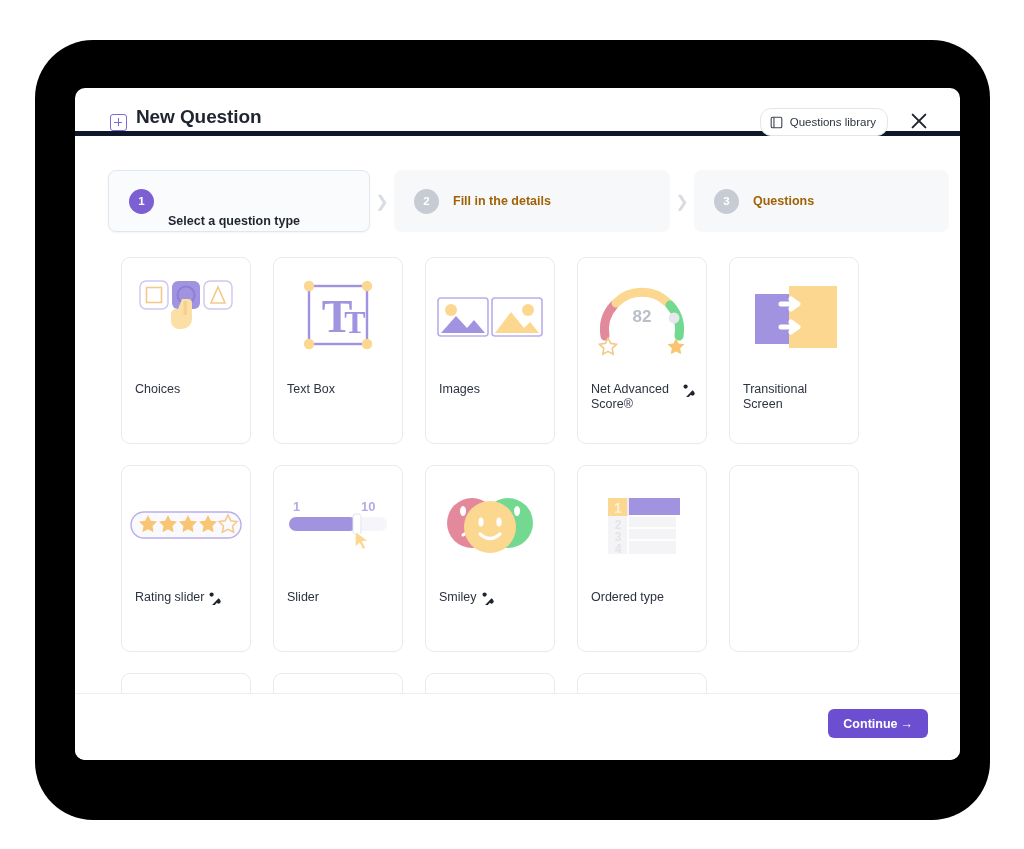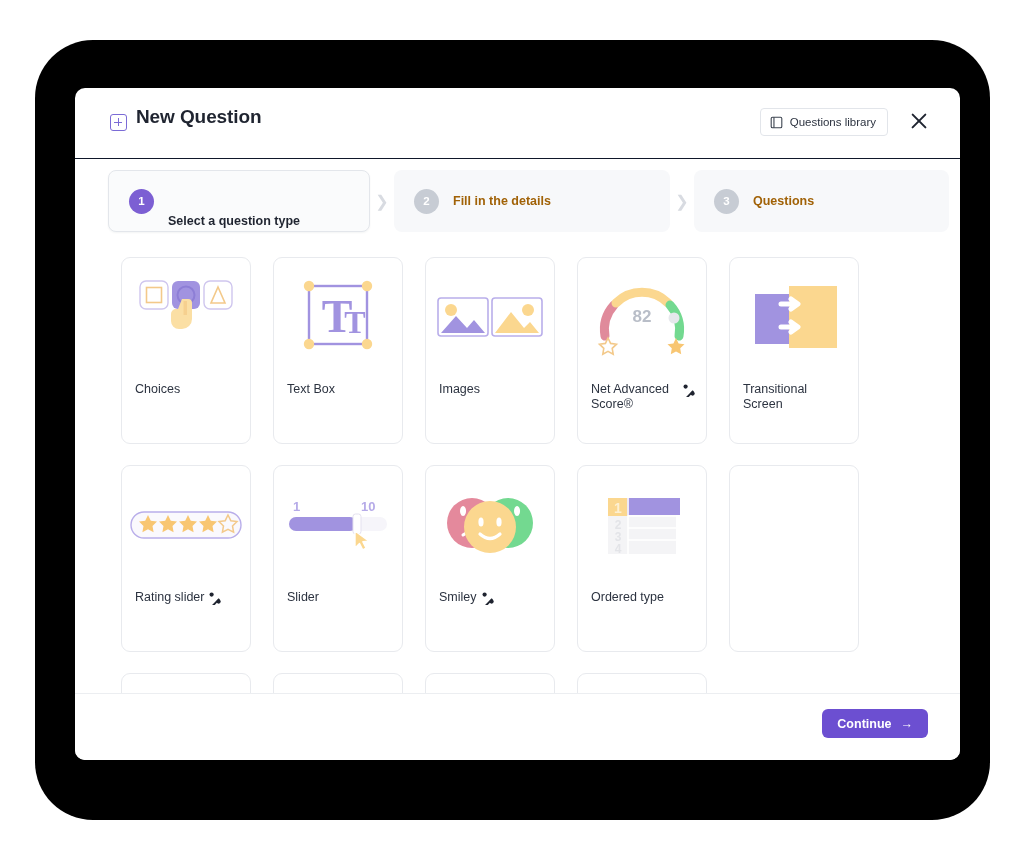--- a/index.html
+++ b/index.html
@@ -20,22 +20,22 @@
     position: absolute;
     left: 75px; top: 88px;
     width: 885px; height: 672px;
     background: #ffffff;
     border-radius: 10px;
     overflow: hidden;
   }
   
   .dlg-header {
     position: relative;
-    height: 71px;
-    border-bottom: 1px solid #0f172a;
+    height: 48px;
+    border-bottom: 5px solid #0f172a;
     box-sizing: border-box;
   }
   .plus-box {
     position: absolute; left: 35px; top: 26px;
     width: 17px; height: 17px;
     border: 1.6px solid #7b6bd6;
     border-radius: 3px;
     box-sizing: border-box;
   }
   .plus-box::before, .plus-box::after {
@@ -45,21 +45,21 @@
   .plus-box::after  { top: 3px; left: 6.6px; height: 8px; width: 1.6px; }
   .dlg-title {
     position: absolute; left: 61px; top: 18px;
     font-size: 19px; font-weight: bold; color: #1f2430;
     letter-spacing: -0.1px;
   }
   .lib-btn {
     position: absolute; right: 72px; top: 20px;
     height: 26px; padding: 0 11px 0 9px;
     display: flex; align-items: center; gap: 7px;
-    border: 1px solid #e2e5ea; border-radius: 4px;
+    border: 1px solid #e2e5ea; border-radius: 11px;
     background: #fff; cursor: pointer;
     font-size: 11.5px; color: #2c3340;
   }
   .book-ico { width: 13px; height: 13px; position: relative; flex: none; }
   .book-ico svg { display: block; }
   .close-btn {
     position: absolute; right: 28px; top: 20px;
     width: 26px; height: 26px; cursor: pointer;
   }
   .close-btn::before, .close-btn::after {
@@ -134,21 +134,21 @@
   .dlg-footer {
     position: absolute; left: 0; bottom: 0;
     width: 885px; height: 67px;
     background: #ffffff;
     border-top: 1px solid #eceef1;
     box-sizing: border-box;
   }
   .continue-btn {
     position: absolute; right: 32px; top: 15px;
     height: 29px; padding: 0 15px;
-    display: flex; align-items: center; gap: 9px;
+    display: flex; align-items: center; gap: 3px;
     background: #6c4fd1; color: #fff;
     border: none; border-radius: 6px; cursor: pointer;
     font-size: 12.5px; font-weight: bold;
     font-family: "Liberation Sans", sans-serif;
   }
 </style>
 </head>
 <body>
 
 <div class="device-bezel"></div>

